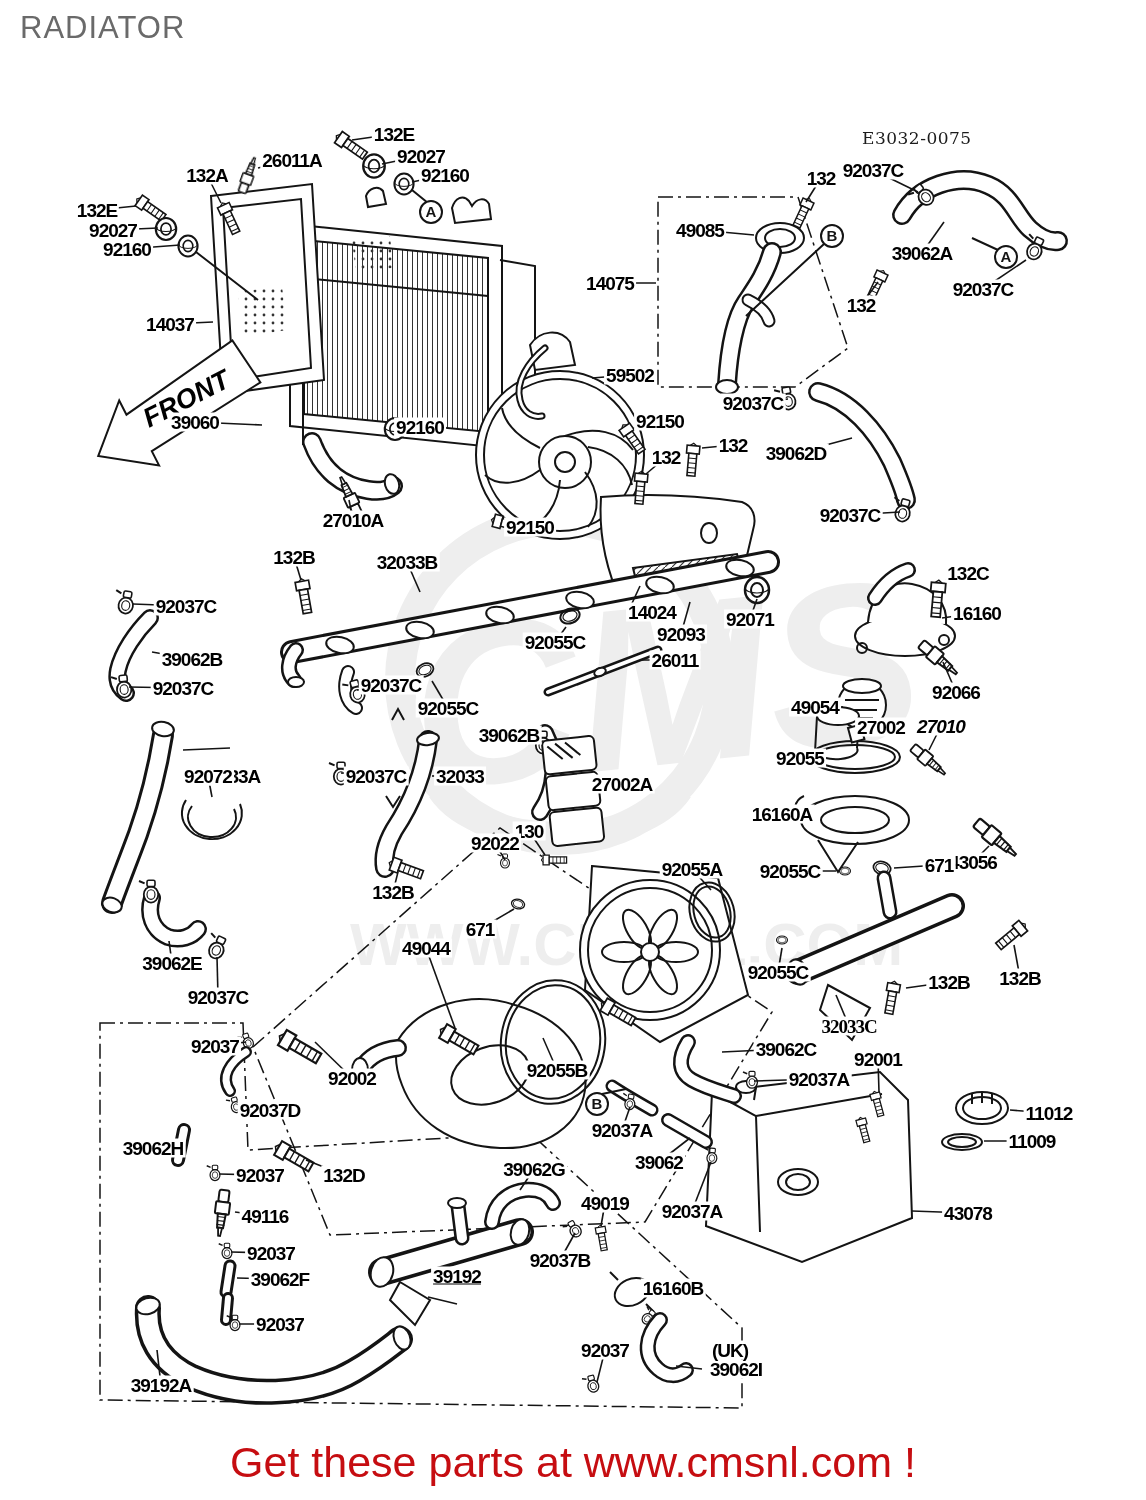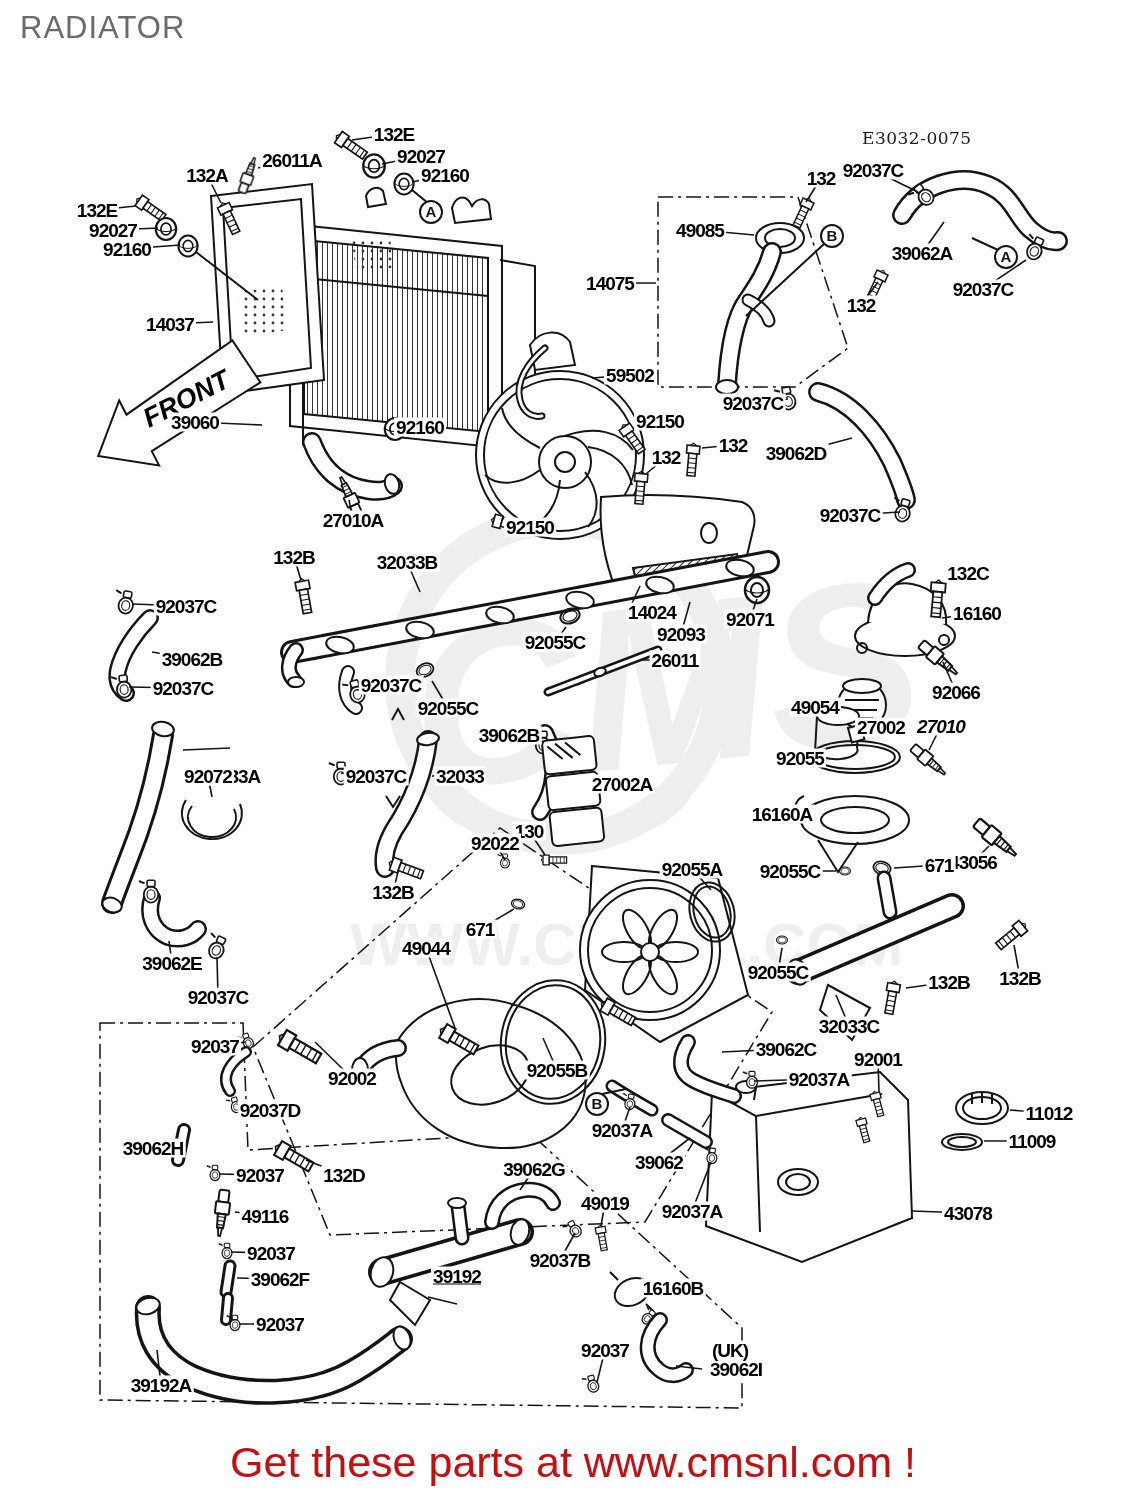--- a/index.html
+++ b/index.html
@@ -524,21 +524,21 @@
       <div class="plabel" style="left: 495px; top: 843px;">92022</div>
       <div class="plabel" style="left: 393px; top: 892px;">132B</div>
       <div class="plabel" style="left: 480px; top: 929px;">671</div>
       <div class="plabel" style="left: 426px; top: 948px;">49044</div>
       <div class="plabel" style="left: 692px; top: 869px;">92055A</div>
       <div class="plabel" style="left: 790px; top: 871px;">92055C</div>
       <div class="plabel" style="left: 939px; top: 865px;">671</div>
       <div class="plabel" style="left: 778px; top: 972px;">92055C</div>
       <div class="plabel" style="left: 949px; top: 982px;">132B</div>
       <div class="plabel" style="left: 1020px; top: 978px;">132B</div>
-      <div class="plabel" style="left: 849px; top: 1026px;">32033C</div>
+      <div class="plabel" style="left: 849px; top: 1026px; font-family: Liberation Serif, serif;">32033C</div>
       <div class="plabel" style="left: 878px; top: 1059px;">92001</div>
       <div class="plabel" style="left: 786px; top: 1049px;">39062C</div>
       <div class="plabel" style="left: 819px; top: 1079px;">92037A</div>
       <div class="plabel" style="left: 1049px; top: 1113px;">11012</div>
       <div class="plabel" style="left: 1032px; top: 1141px;">11009</div>
       <div class="plabel" style="left: 968px; top: 1213px;">43078</div>
       <div class="plabel" style="left: 692px; top: 1211px;">92037A</div>
       <div class="plabel" style="left: 659px; top: 1162px;">39062</div>
       <div class="plabel" style="left: 622px; top: 1130px;">92037A</div>
       <div class="plabel" style="left: 534px; top: 1169px;">39062G</div>

